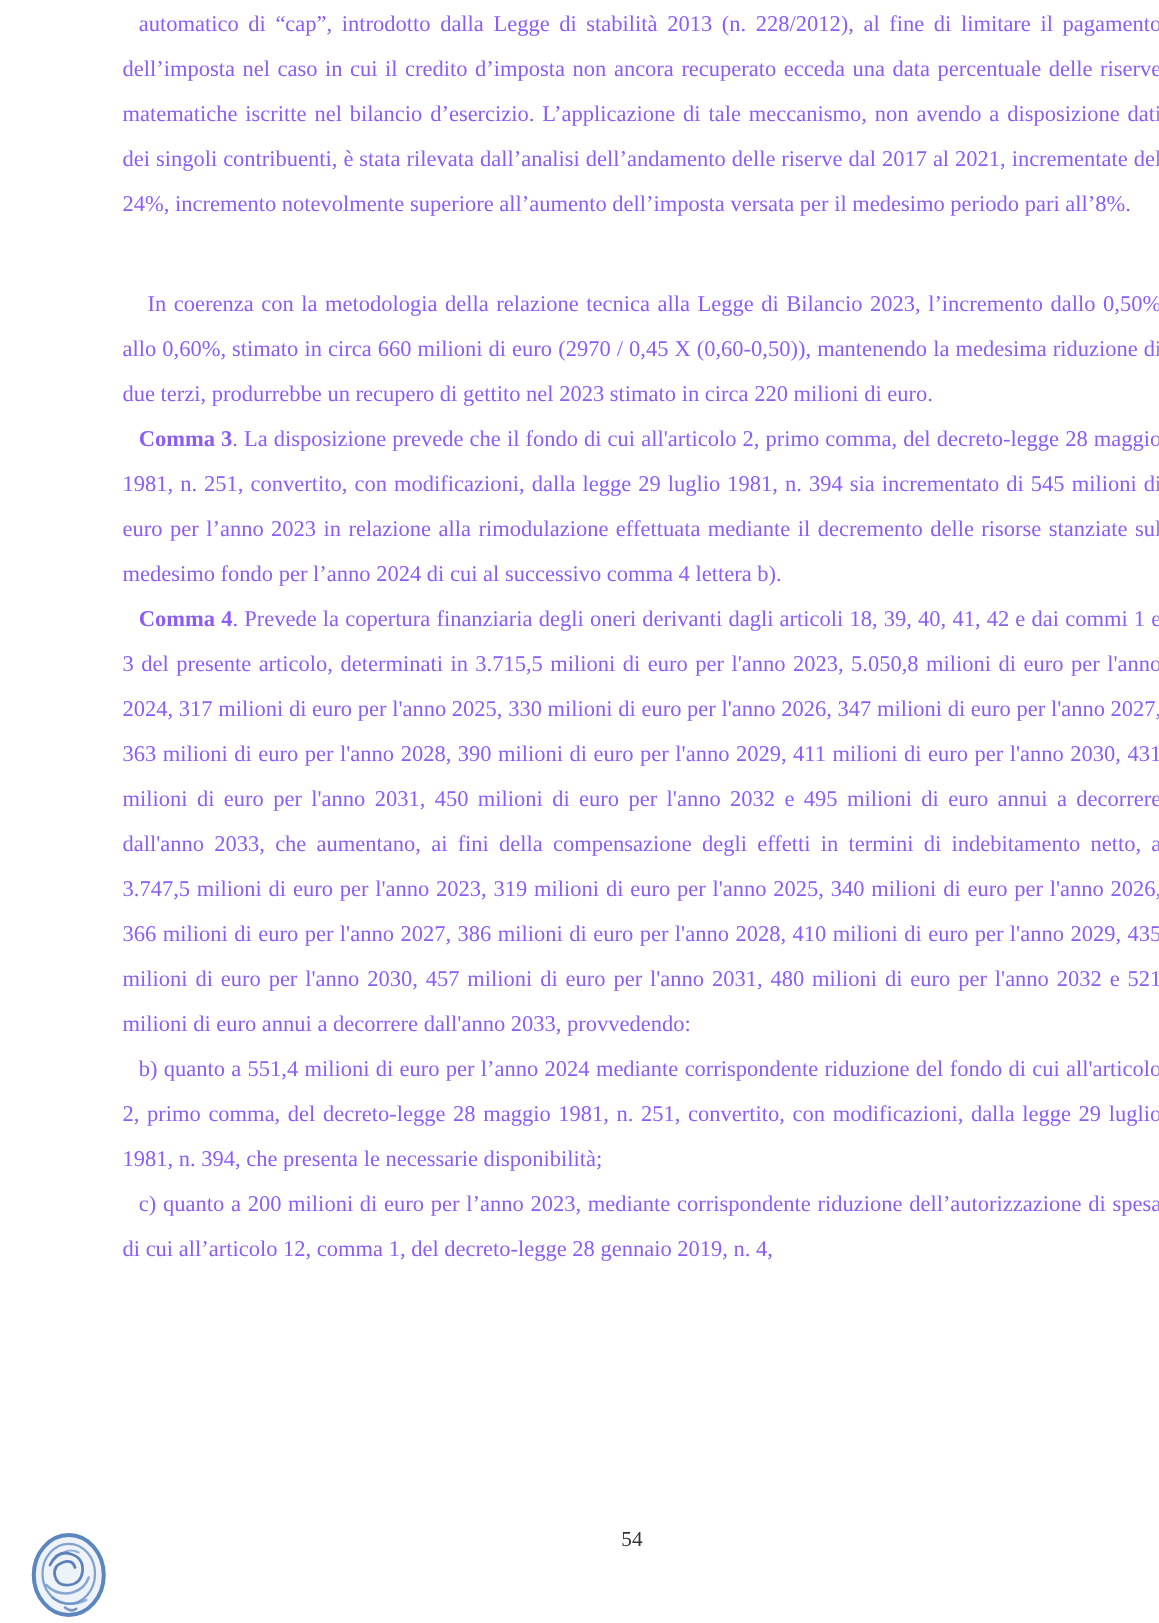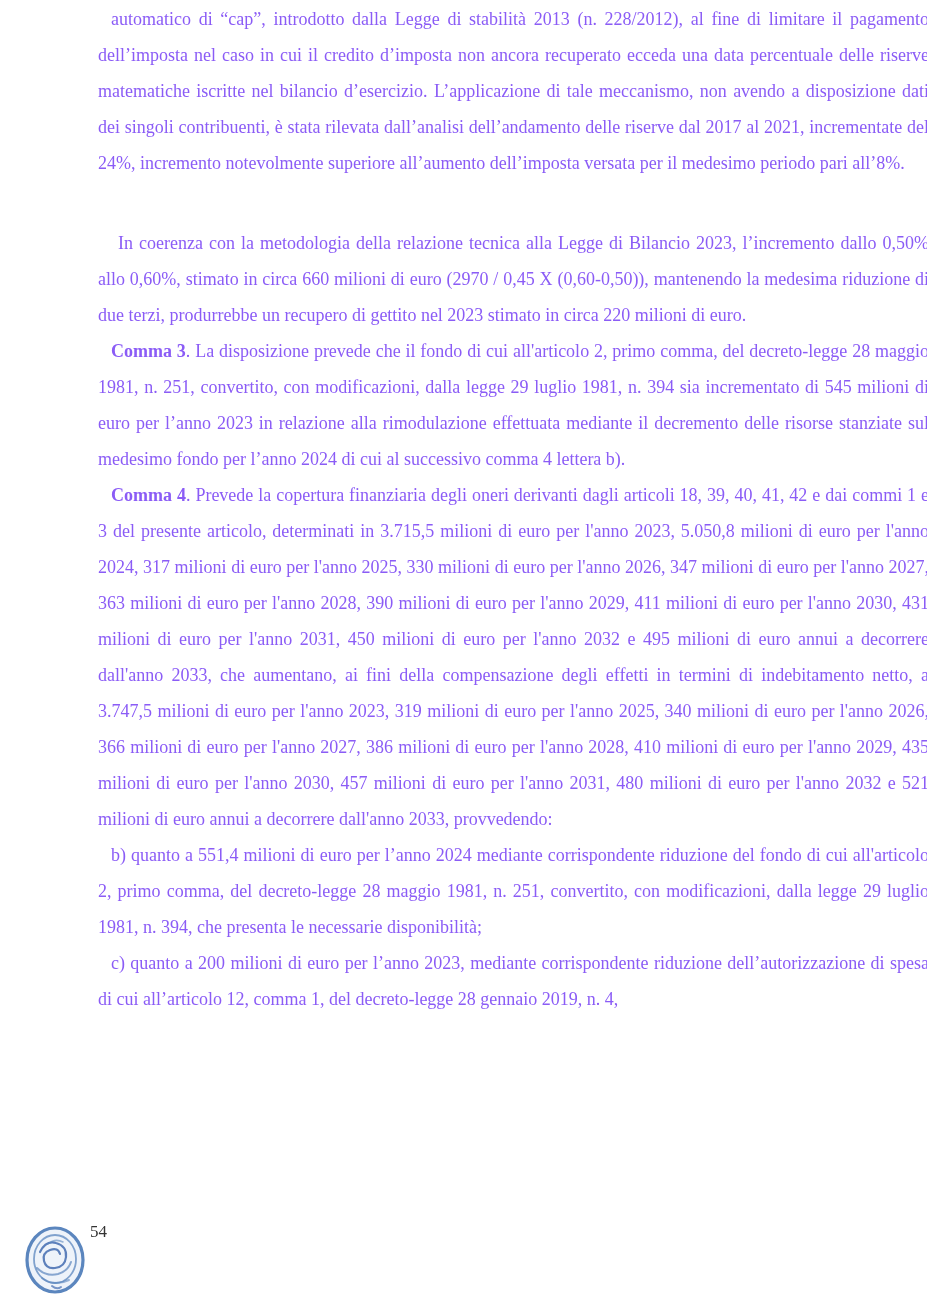--- a/index.html
+++ b/index.html
@@ -34,20 +34,21 @@
   }
   .lead {
     font-weight: bold;
     margin-left: 13px;
   }
   .footer {
     position: absolute;
     left: 90px;
     top: 1221px;
     width: 831px;
+    text-align: center;
     font-size: 17px;
     color: #333333;
     line-height: 22px;
   }
   .stamp {
     position: absolute;
     left: 24px;
     top: 1224px;
     width: 62px;
     height: 74px;

